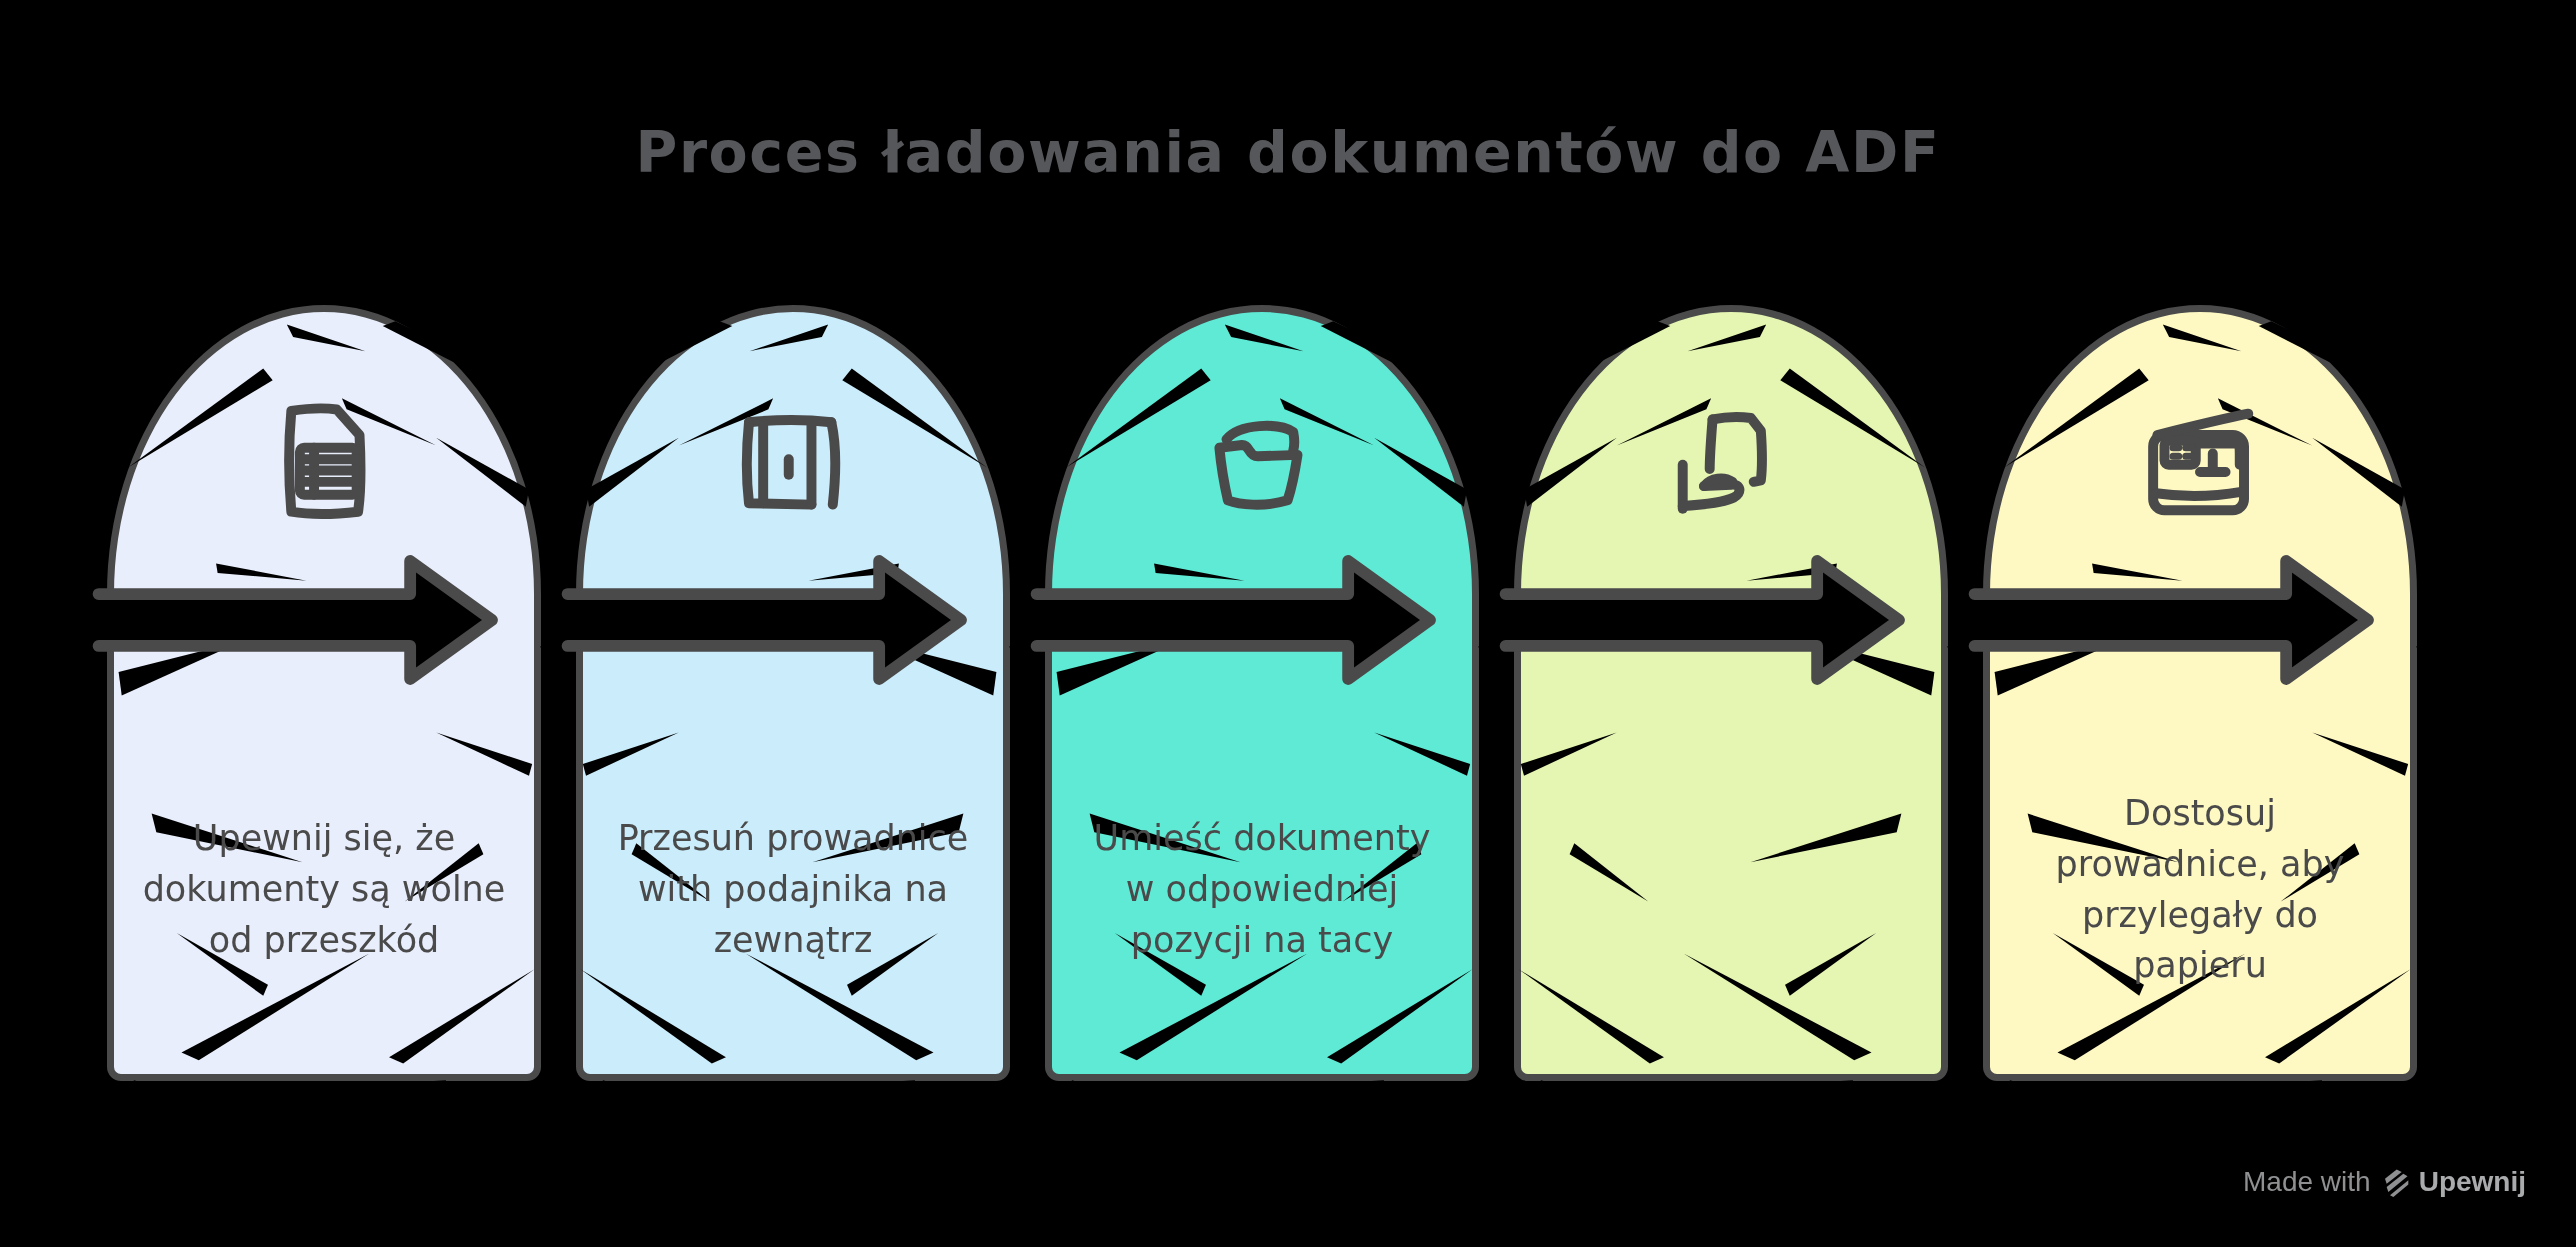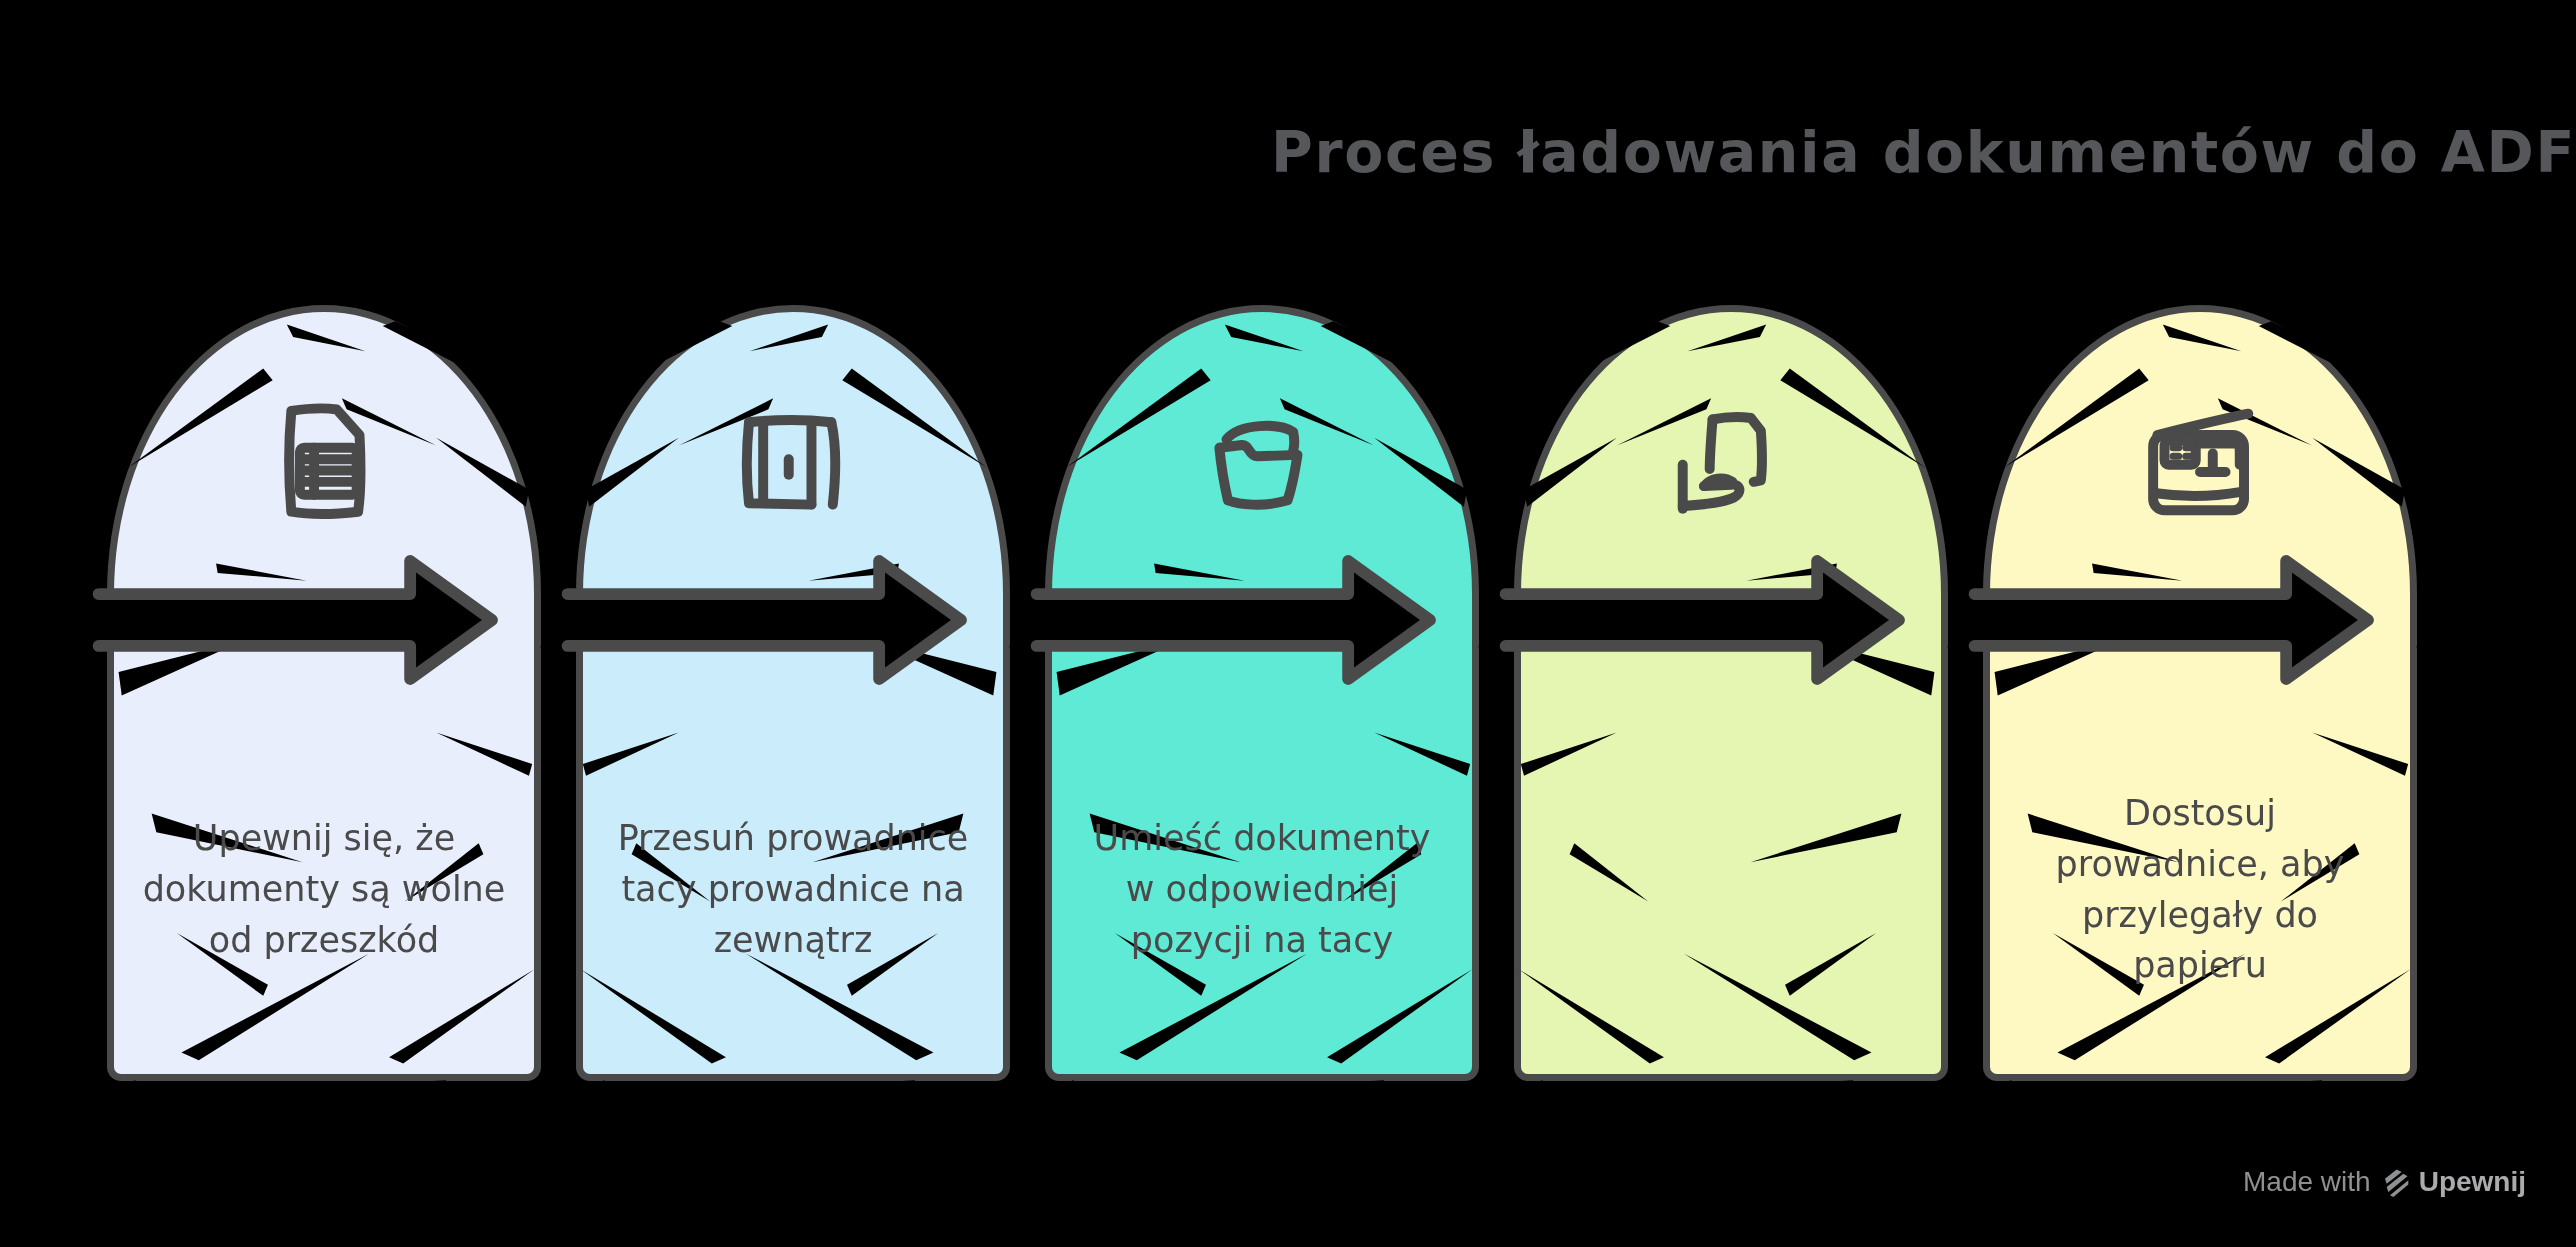--- a/index.html
+++ b/index.html
@@ -1,18 +1,18 @@
 <!DOCTYPE html>
 <html style="--bg: #000000; --stroke: #4a4a4b; --title-color: #56575b; --credit-color: #8f9092; --brand-color: #a9abad;font-size:12.6px"><head>
 <meta charset="utf-8">
 <style>
   html,body{margin:0;padding:0;background:#000;}
   .canvas{position:relative;width:2576px;height:1248px;background:var(--bg,#000);overflow:hidden;
           font-family:"DejaVu Sans",sans-serif;}
-  .title{position:absolute;top:124px;left:0;width:100%;text-align:right;
+  .title{position:absolute;top:124px;left:0;width:100%;text-align:center;
          font-weight:700;font-size:57px;line-height:1;letter-spacing:1.6px;
          color:var(--title-color,#56575b);}
   .row{position:absolute;left:107px;top:305px;display:flex;gap:35px;}
   .card{position:relative;width:434px;height:776px;box-sizing:border-box;
         border:7.9px solid var(--stroke,#4a4a4b);
         border-radius:217px 217px 14px 14px / 289px 289px 14px 14px;
         background:#eee;}
   .overshoot{position:absolute;left:-35px;top:-35px;width:488px;height:830px;pointer-events:none;}
   .scratches{position:absolute;left:-7.9px;top:-7.9px;width:434px;height:776px;pointer-events:none;}
   .card:nth-child(even) .scratches{transform:scaleX(-1);}
@@ -103,21 +103,21 @@
           <path d="M19 22 C17 42 17 62 19 79 L63 80"></path>
           <path d="M29 23 L29 79"></path>
           <path d="M63 22 L63 80"></path>
           <path d="M47 48 L47 59"></path>
           <path d="M77 22 C81 40 80 62 78 80"></path>
         </svg>
       </div>
       <svg class="arrow" viewBox="0 0 516 170">
         <path d="M2 52 L398 52 L398 10 L502 85 L398 160 L398 118 L2 118"></path>
       </svg>
-      <div class="text">Przesuń prowadnice tacy prowadnice na zewnątrz</div>
+      <div class="text">Przesuń prowadnice with podajnika na zewnątrz</div>
     </div>
 
     <div class="card" style="background: #5eead4;">
       <svg class="overshoot tint" viewBox="0 0 620 1055" style="color: rgb(201, 246, 218);">
           <use href="#spill"></use>
         </svg>
       <svg class="scratches" viewBox="0 0 552 987">
           <use href="#darts"></use>
         </svg>
       <div class="icon">

